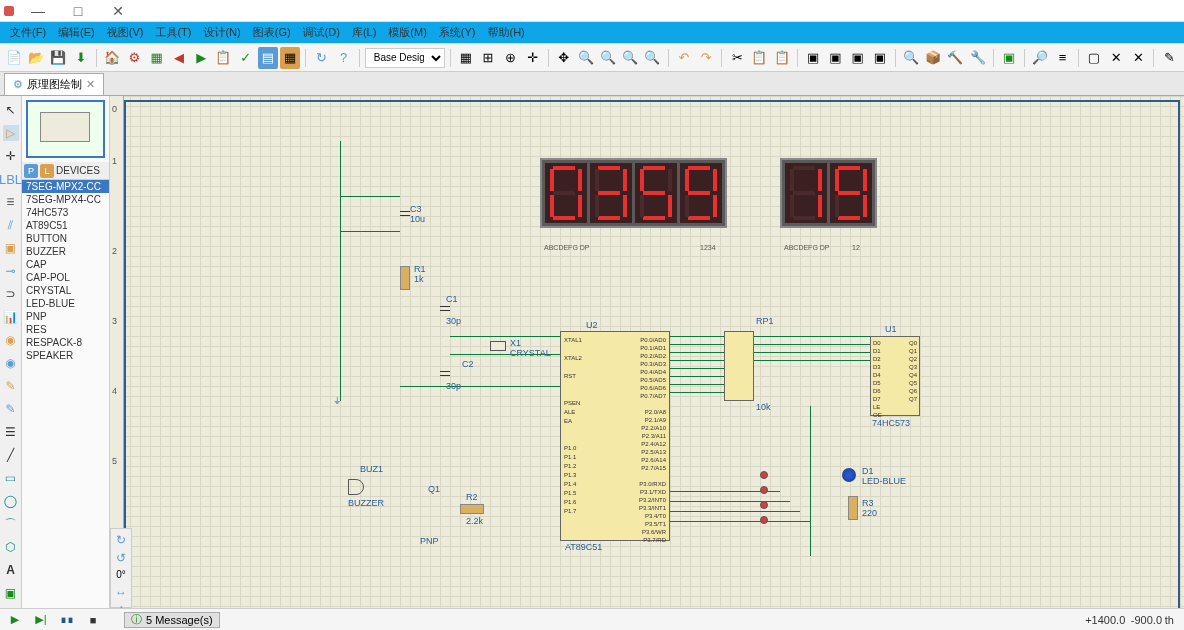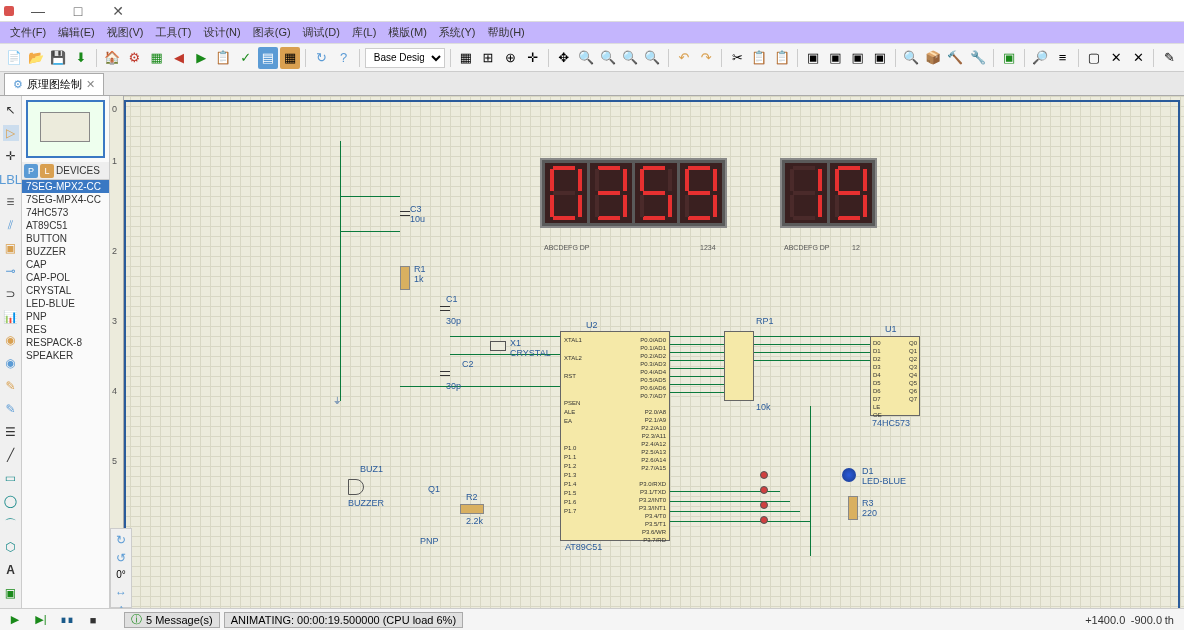--- a/index.html
+++ b/index.html
@@ -1,21 +1,21 @@
 <!DOCTYPE html>
 <html><head>
 <meta charset="utf-8">
 <style>
 * { margin:0; padding:0; box-sizing:border-box; font-family:"Segoe UI",Tahoma,sans-serif; font-size:11px; }
 body { width:1184px; height:630px; background:#f0f0f0; overflow:hidden; display:flex; flex-direction:column; }
 .titlebar { height:22px; background:#fff; display:flex; align-items:center; padding:0 4px; border-bottom:1px solid #ddd; }
 .titlebar .icon-stop { width:10px; height:10px; background:#d9534f; border-radius:2px; margin-right:4px; }
 .titlebar .title { color:#666; flex:1; }
 .titlebar .winbtn { width:40px; text-align:center; color:#555; cursor:pointer; font-size:14px; }
-.menubar { height:22px; background:#c4b5fd; display:flex; align-items:center; padding:0 4px; border-bottom:1px solid #ddd; }
+.menubar { height:22px; background:#0ea5e9; display:flex; align-items:center; padding:0 4px; border-bottom:1px solid #ddd; }
 .menubar span { padding:0 6px; cursor:pointer; color:#333; }
 .toolbar { height:28px; background:#f5f5f5; display:flex; align-items:center; padding:0 4px; border-bottom:1px solid #ccc; gap:2px; }
 .tbtn { width:22px; height:22px; display:flex; align-items:center; justify-content:center; cursor:pointer; font-size:13px; }
 .tsep { width:1px; height:18px; background:#ccc; margin:0 3px; }
 .designsel { width:80px; height:20px; border:1px solid #ccc; background:#fff; padding:0 4px; font-size:10px; }
 .tabbar { height:24px; background:#e8e8e8; display:flex; align-items:flex-end; padding:0 4px; border-bottom:1px solid #aaa; }
 .tab { height:22px; background:#fff; border:1px solid #aaa; border-bottom:none; padding:0 8px; display:flex; align-items:center; gap:4px; font-size:10px; }
 .tab .tabic { color:#5b9bd5; }
 .tab .x { color:#888; cursor:pointer; }
 .workarea { flex:1; display:flex; overflow:hidden; }
@@ -382,19 +382,16 @@
 <div class="sim-toolbar">
   <div class="simbtn play">▶</div>
   <div class="simbtn play">▶|</div>
   <div class="simbtn pause">∎∎</div>
   <div class="simbtn stop">■</div>
   <div style="width:12px"></div>
   <div class="msgbox">
     <span style="color:#1a8a1a">ⓘ</span>
     <span>5 Message(s)</span>
   </div>
-  <div class="msgbox">
-    <span>ANIMATING: 00:00:19.500000 (CPU load 6%)</span>
-  </div>
   <div class="coord">
     <span>+1400.0</span>&nbsp;&nbsp;<span>-900.0</span>&nbsp;<span>th</span>
   </div>
 </div>
 
 </body></html>

